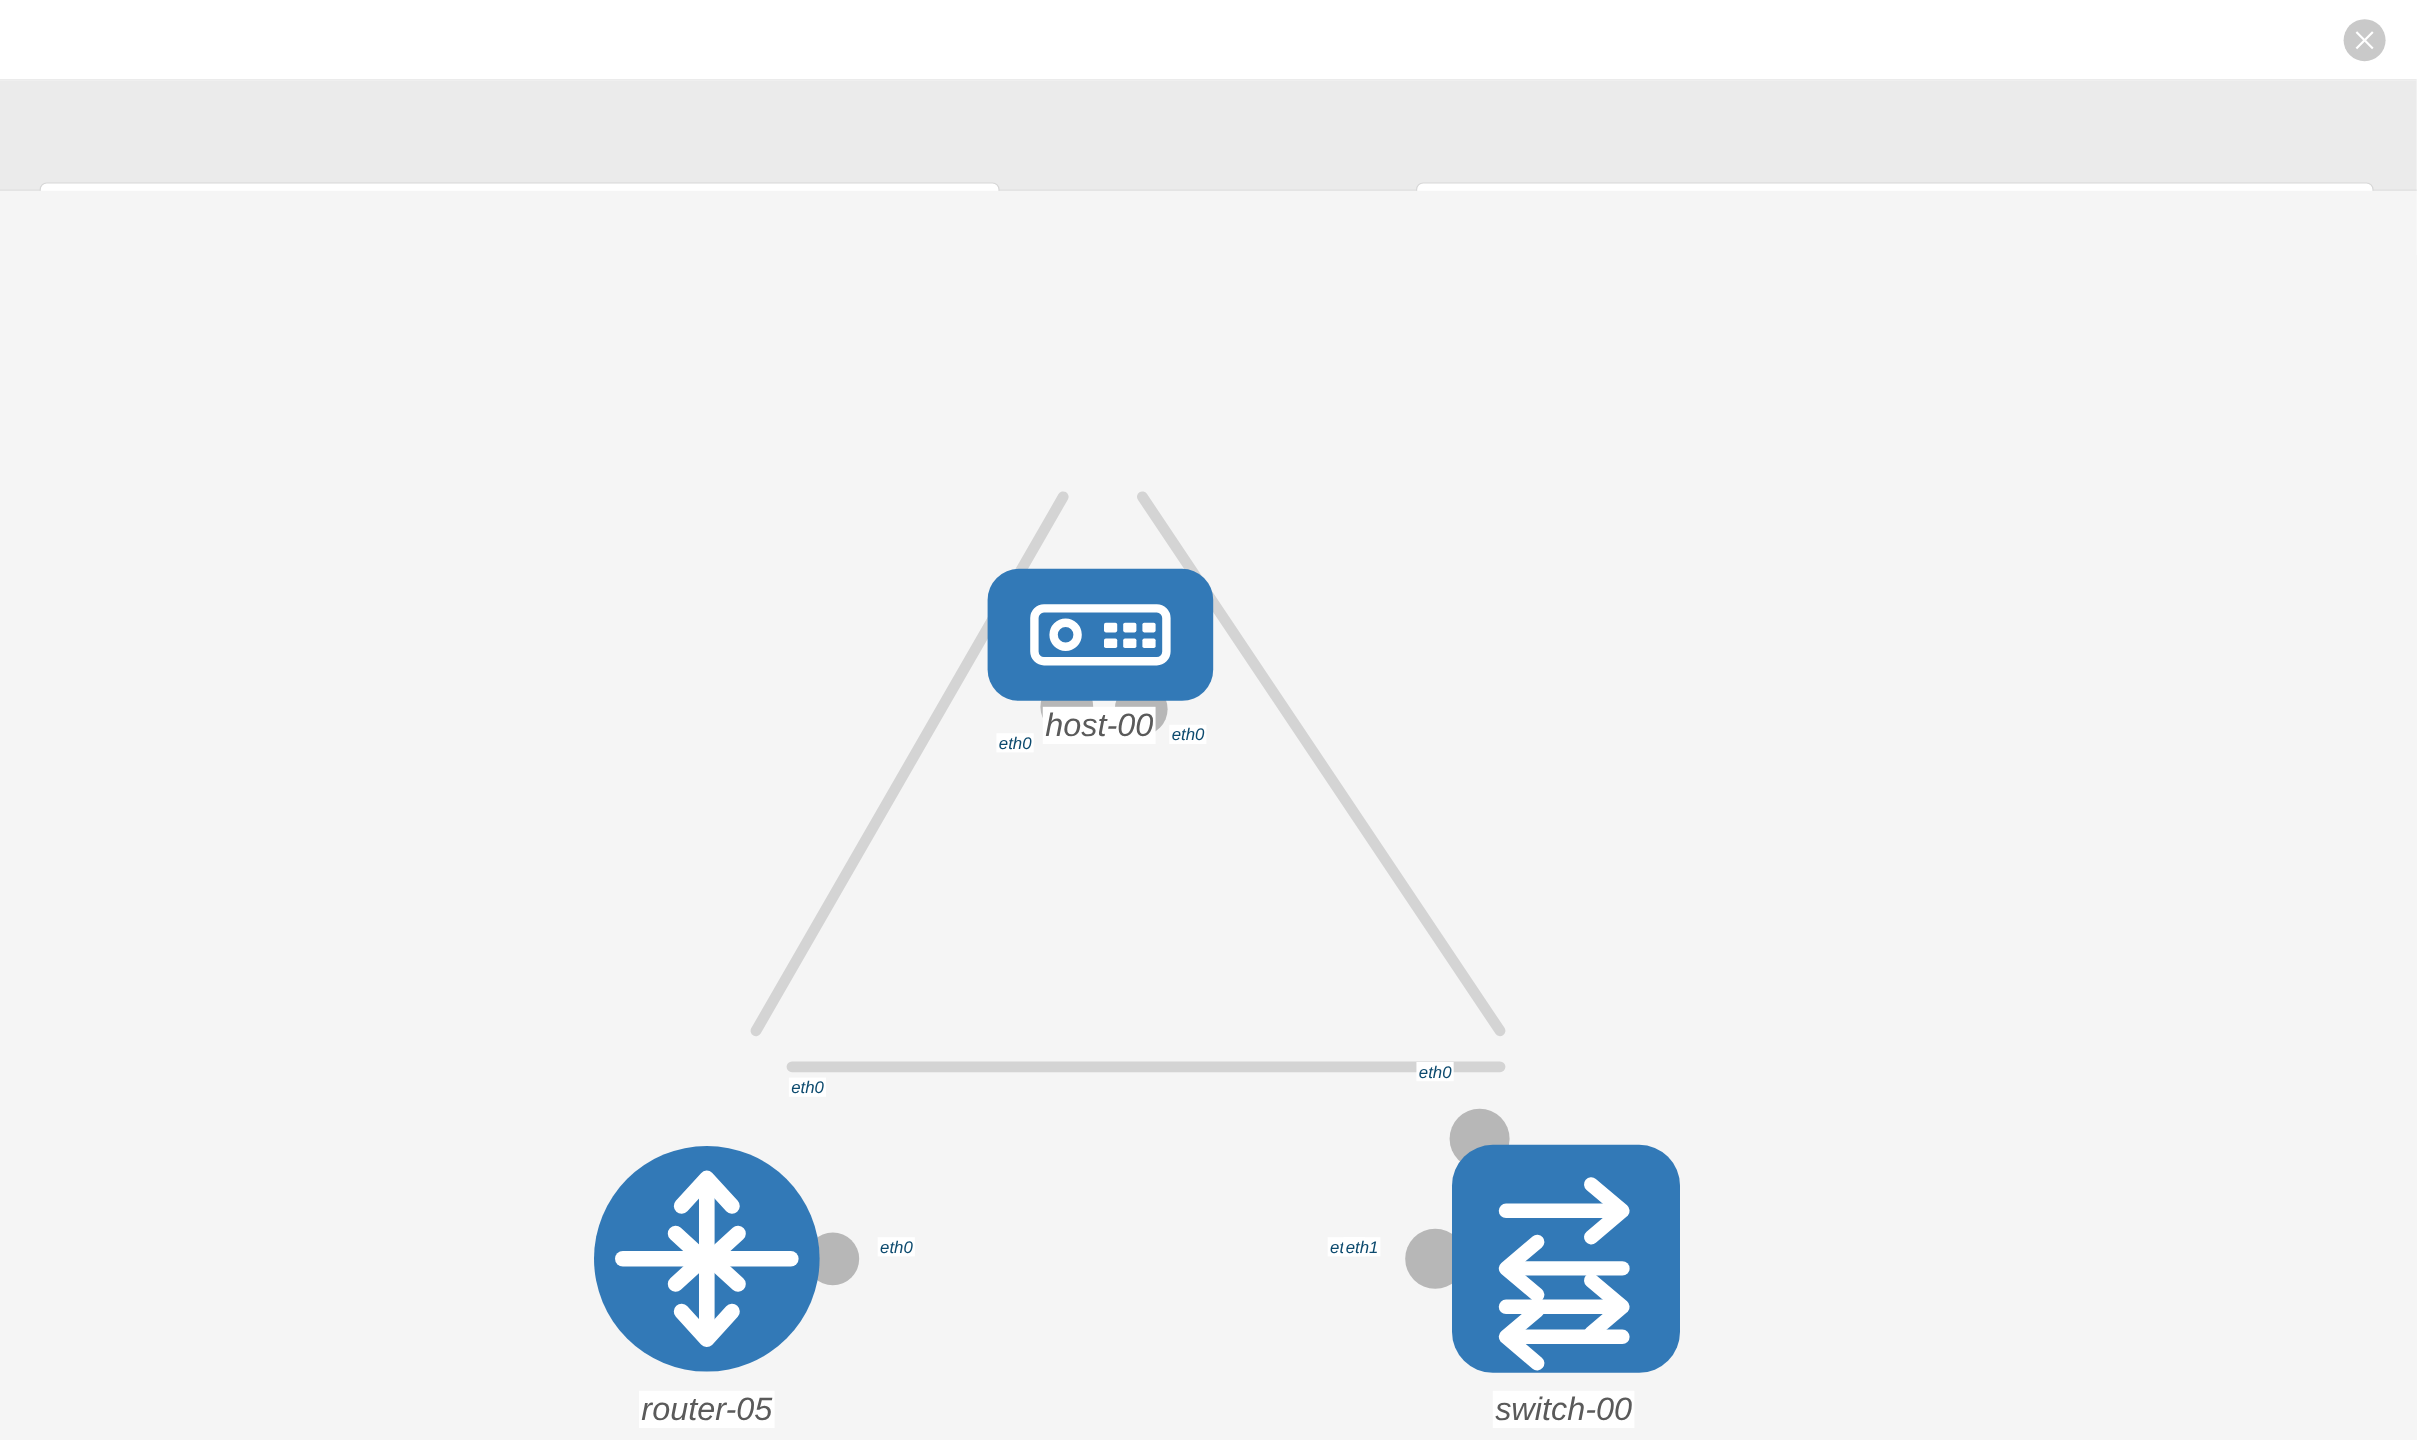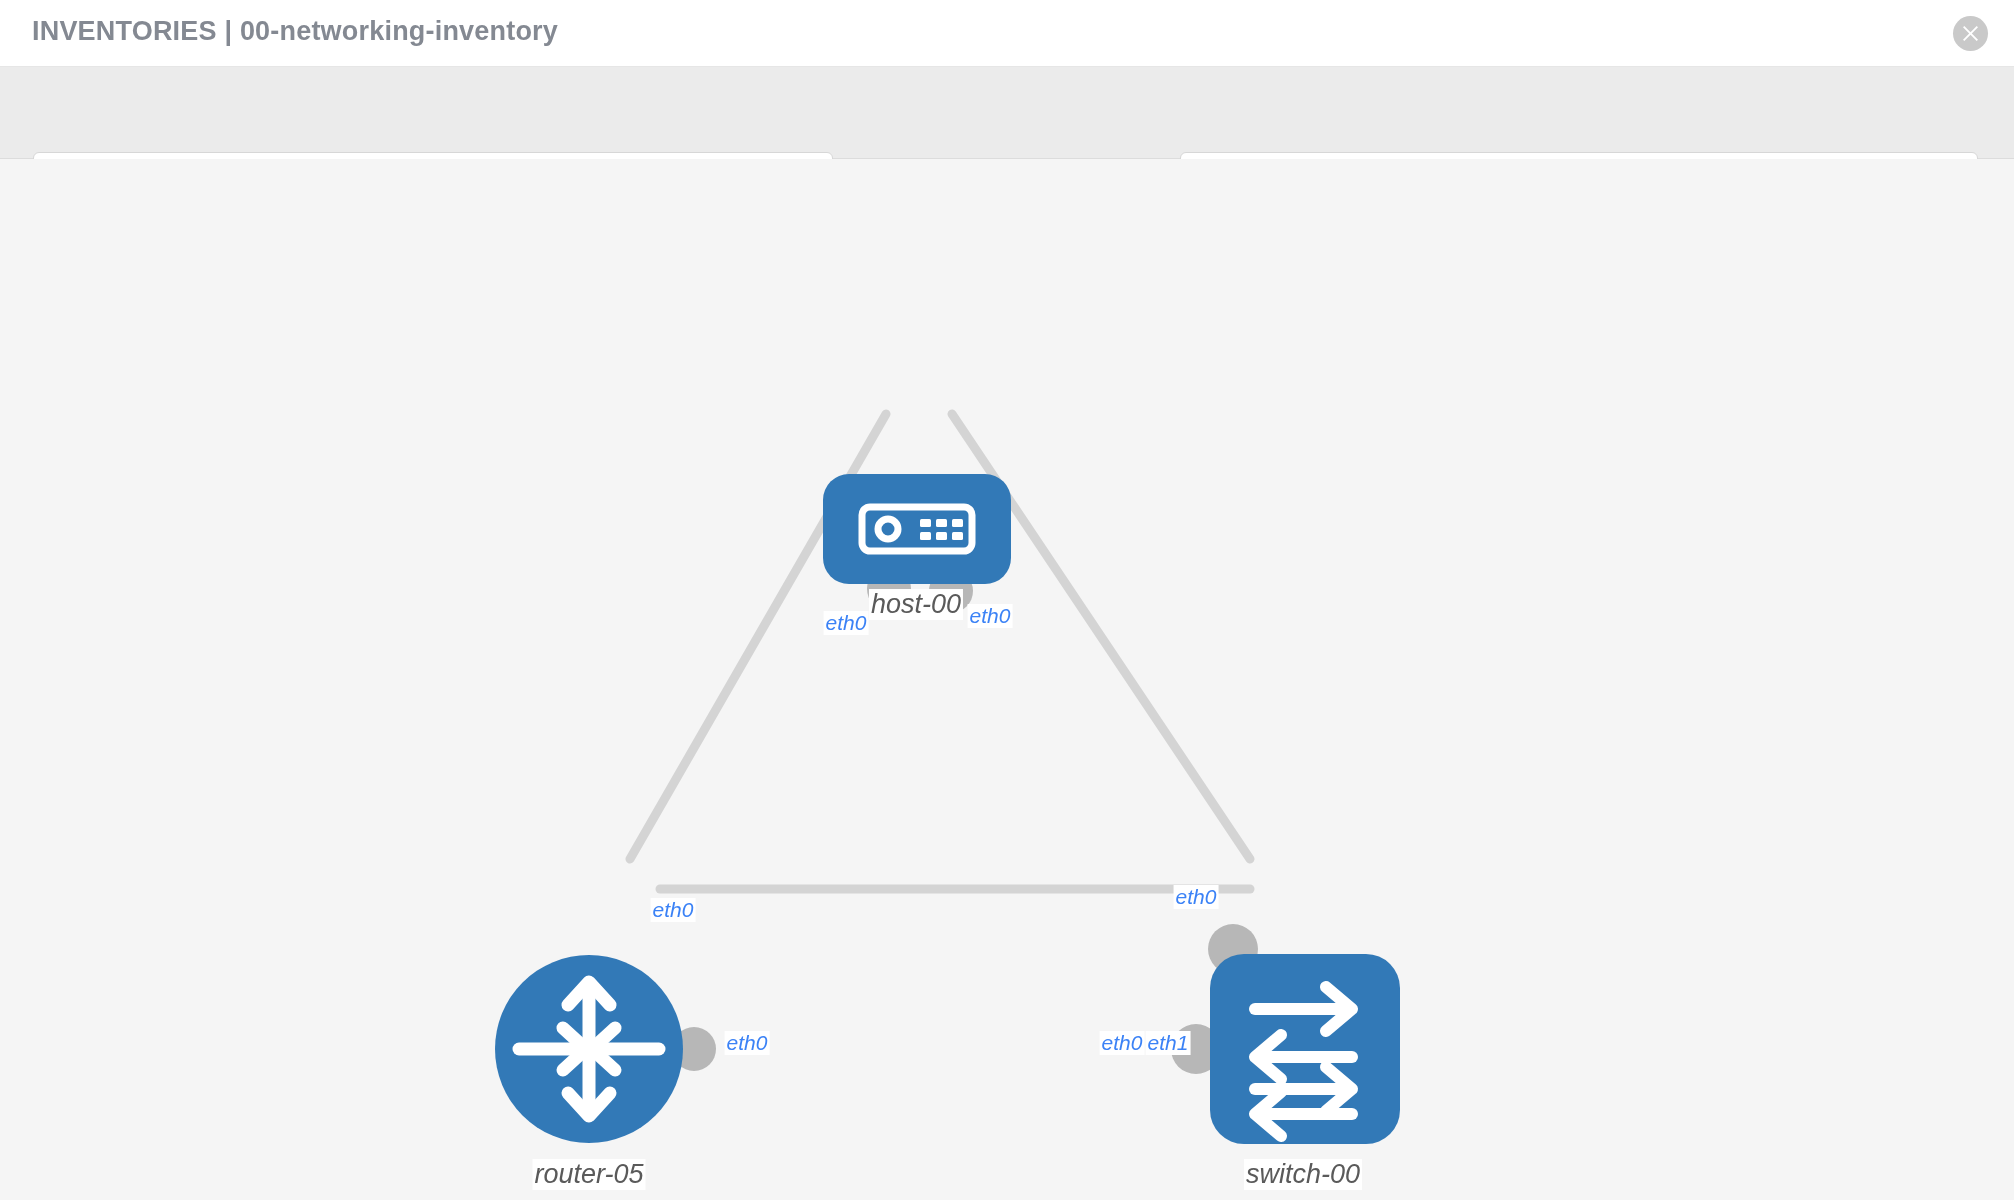--- a/index.html
+++ b/index.html
@@ -89,36 +89,35 @@
     position: absolute;
     font-size: 27px;
     color: #5a5a5a;
     background: #ffffff;
     white-space: nowrap;
     padding: 0 2px;
     transform: translateX(-50%);
   }
   .iface-label {
     position: absolute;
-    font-size: 21px;
-    color: #3b82f6;
+    font-size: 14px;
+    color: #0c4a6e;
     background: #ffffff;
     white-space: nowrap;
     padding: 0 2px;
     transform: translateX(-50%);
     text-align: right;
   }
 </style>
 </head>
 <body>
 
 <div id="app">
 
   <div class="header">
-    <div class="page-title">INVENTORIES | 00-networking-inventory</div>
     <div class="close-btn">
       <svg width="35" height="35" viewBox="0 0 35 35" aria-hidden="true">
         <path d="M11.3 10.0 L17.5 16.2 L23.7 10.0 L25.0 11.3 L18.8 17.5 L25.0 23.7 L23.7 25.0 L17.5 18.8 L11.3 25.0 L10.0 23.7 L16.2 17.5 L10.0 11.3 Z" fill="#ffffff"></path>
       </svg>
     </div>
   </div>
 
   <div class="toolbar">
 
     <div class="dropdown" id="actions-dd">
@@ -223,16 +222,16 @@
     <div class="node-label" style="left:916px;  top:430px;">host-00</div>
     <div class="node-label" style="left:589px;  top:1000px;">router-05</div>
     <div class="node-label" style="left:1303px; top:1000px;">switch-00</div>
 
     <div class="iface-label" style="left:846px;  top:452px;">eth0</div>
     <div class="iface-label" style="left:990px;  top:445px;">eth0</div>
     <div class="iface-label" style="left:673px;  top:739px;">eth0</div>
     <div class="iface-label" style="left:1196px; top:726px;">eth0</div>
     <div class="iface-label" style="left:747px;  top:872px;">eth0</div>
     <div class="iface-label" style="left:1122px; top:872px;">eth0</div>
-    <div class="iface-label" style="left:1168px; top:872px;">eth1</div>
+    <div class="iface-label" style="left:1135px; top:872px;">eth1</div>
 
   </div>
 </div>
 
 </body></html>

